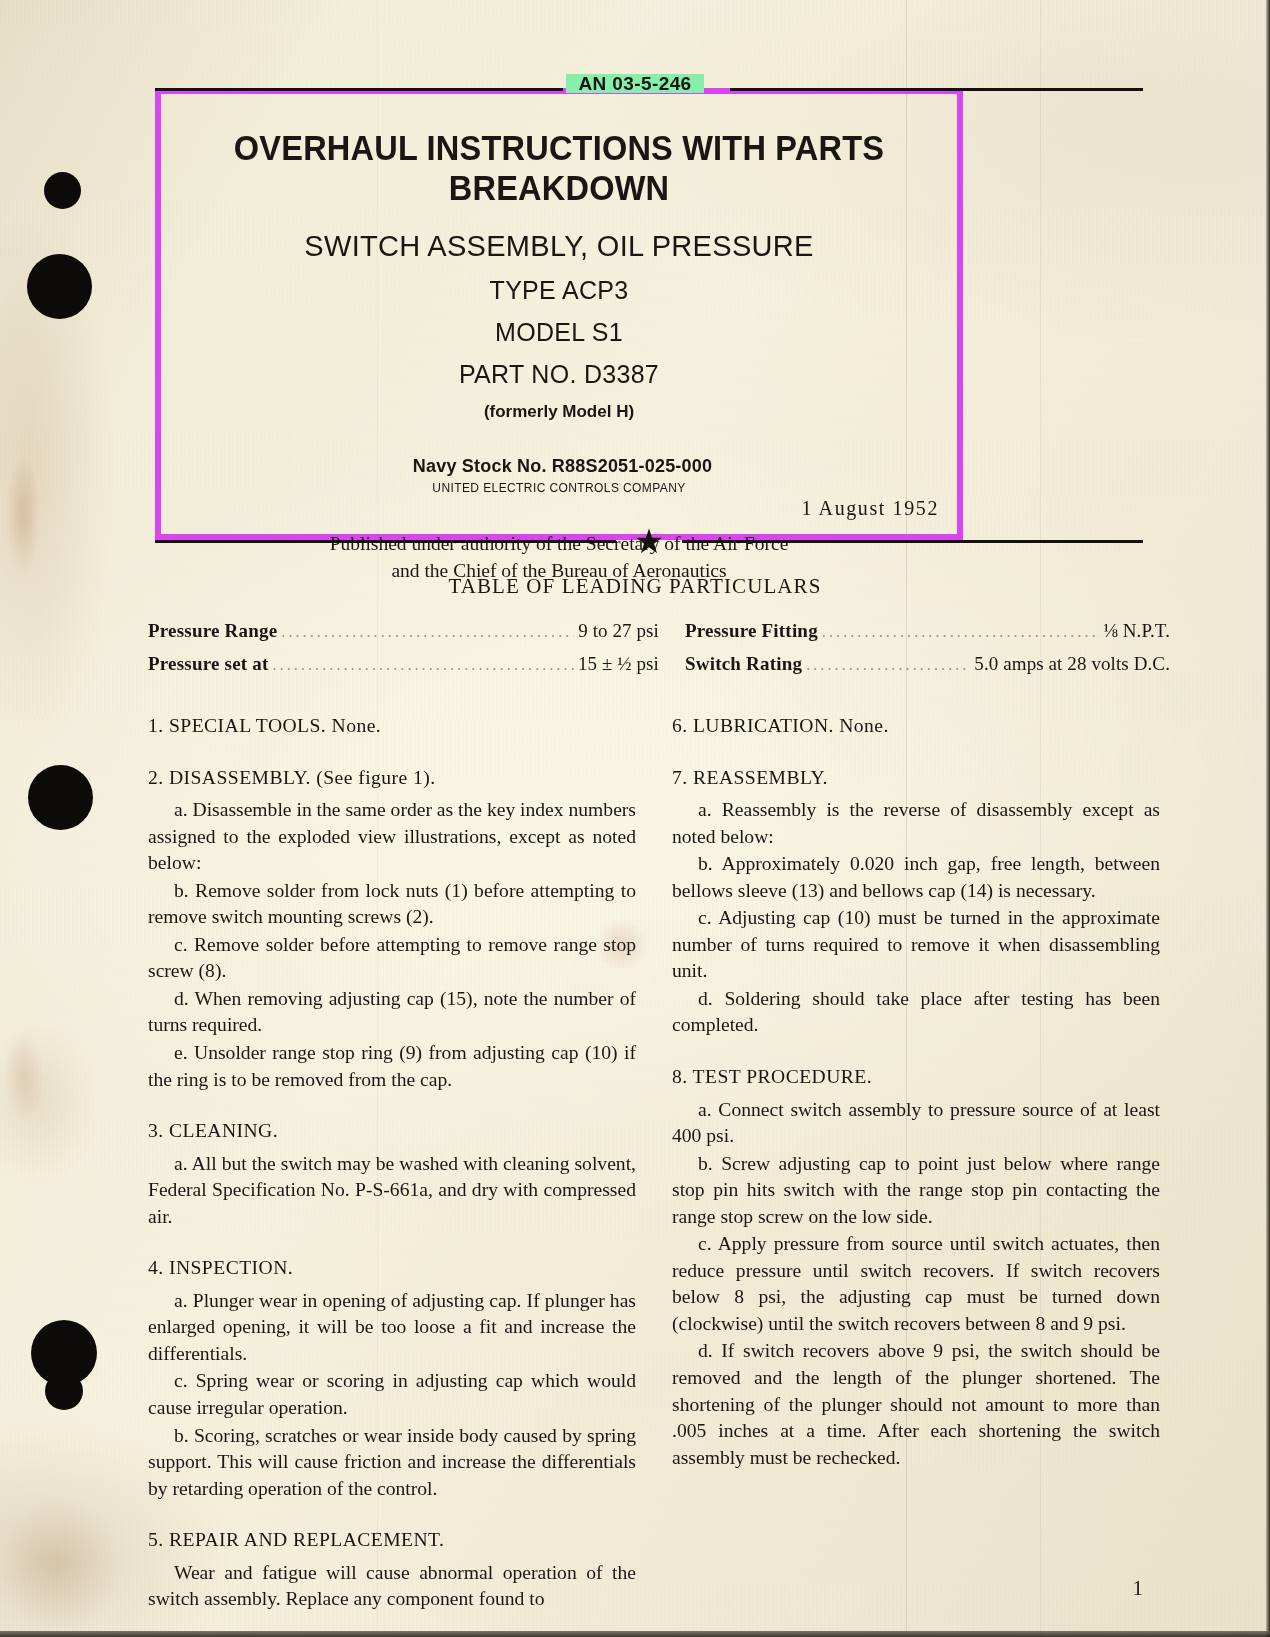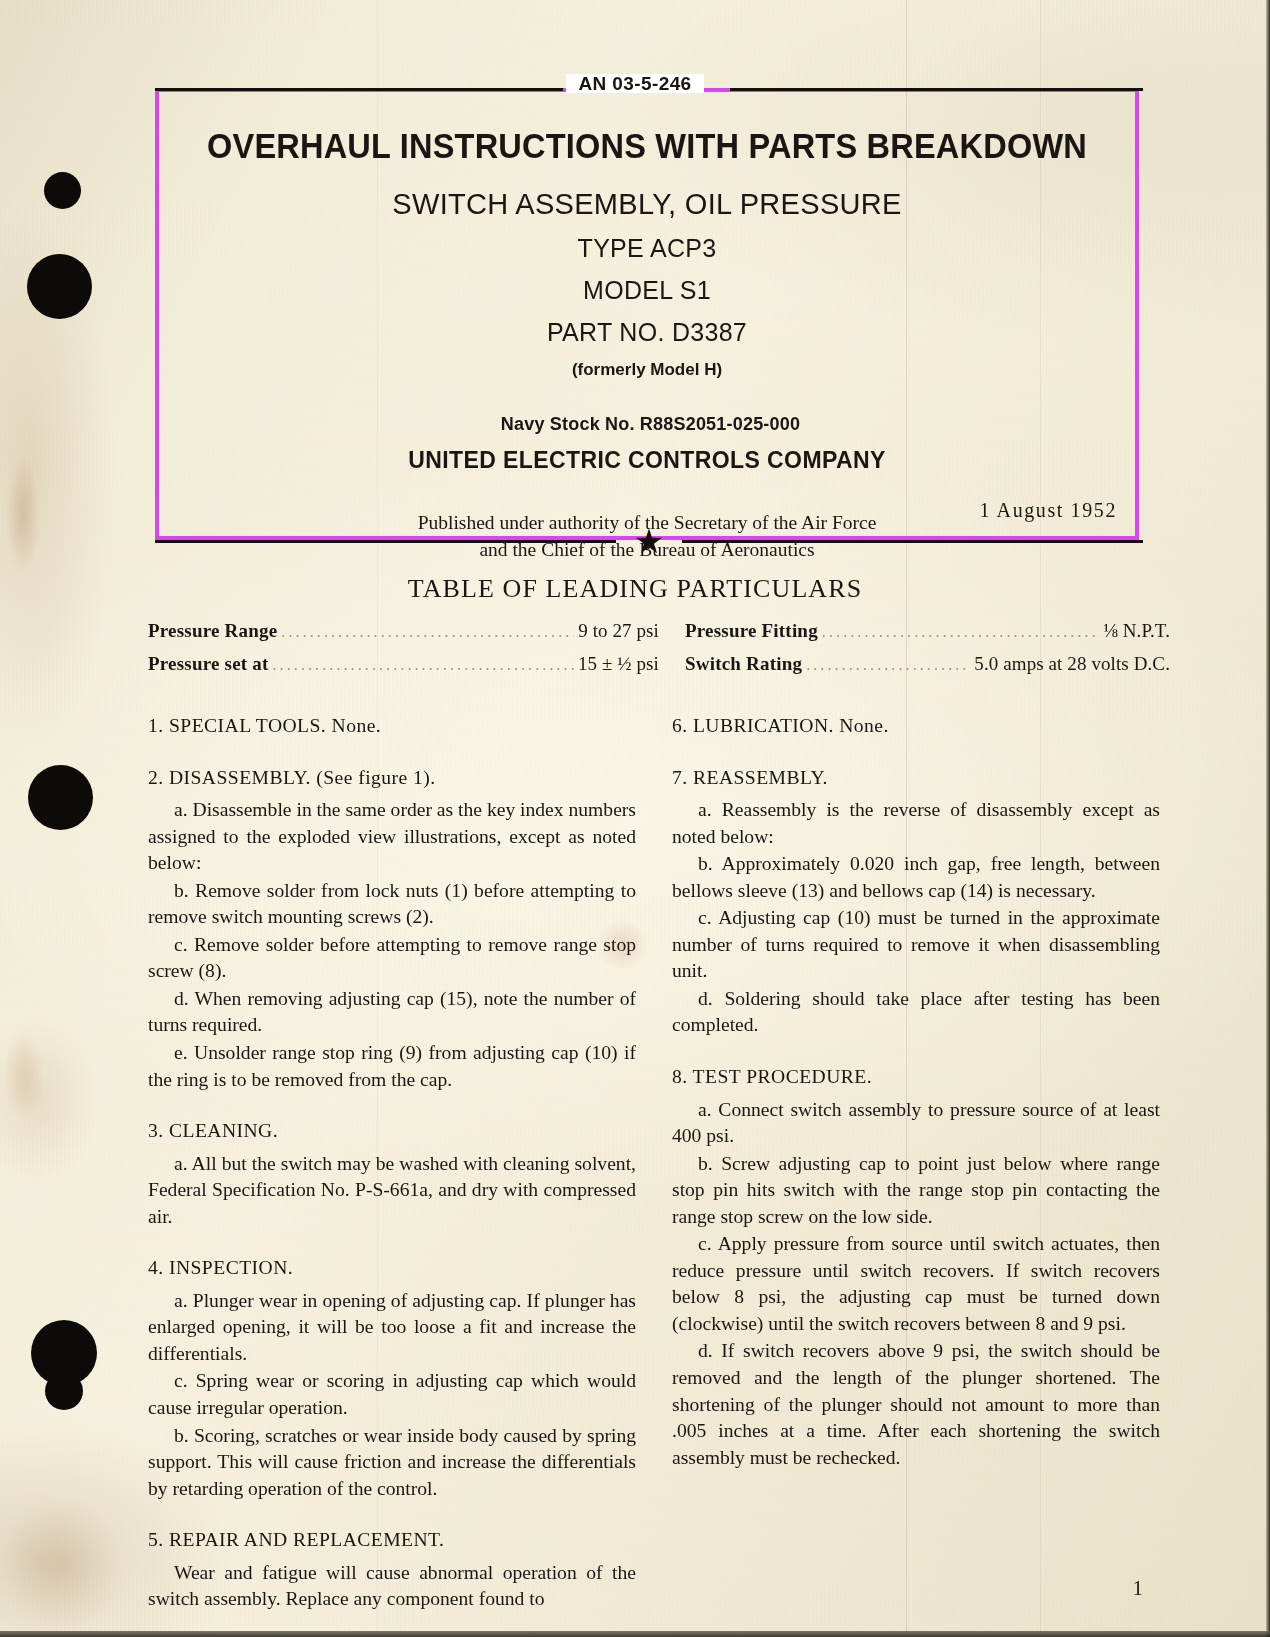--- a/index.html
+++ b/index.html
@@ -64,35 +64,35 @@
     left: 0; top: 0;
     width: 1270px;
     height: 1637px;
   }
 
   
   #title-box {
     position: absolute;
     left: 155px;
     top: 88px;
-    width: 984px;
+    width: 808px;
     height: 452px;
-    border: 4px solid #d946ef;
+    border: 6px solid #d946ef;
     box-sizing: border-box;
   }
   #doc-number {
     position: absolute;
     left: 0; right: 0;
     top: 74px;
     text-align: center;
     font-family: "Liberation Sans", sans-serif;
     font-weight: bold;
     font-size: 19px;
     letter-spacing: .4px;
-    background: #ffffff;
+    background: #86efac;
     padding: 0 12px;
     width: max-content;
     margin: 0 auto;
     z-index: 3;
     line-height: 1;
   }
   .frame-rule {
     position: absolute;
     top: 88px;
     height: 3px;
@@ -131,24 +131,24 @@
   }
   #navy-stock {
     margin-top: 34px;
     font-family: "Liberation Sans", sans-serif;
     font-weight: bold;
     font-size: 18px;
     letter-spacing: .2px;
     padding-left: 7px;
   }
   #company {
-    margin-top: 12px;
-    font-family: "Liberation Sans", sans-serif;
-    font-weight: bold;
-    font-size: 23px;
+    margin-top: 4px;
+    font-family: "Liberation Sans", sans-serif;
+    font-weight: normal;
+    font-size: 12px;
     letter-spacing: .4px;
   }
   #published {
     margin-top: 36px;
     font-size: 19.5px;
     line-height: 1.38;
   }
   #pub-date {
     position: absolute;
     right: 18px;
@@ -183,21 +183,21 @@
     line-height: 28px;
     color: #14100d;
   }
 
   
   #tlp-heading {
     position: absolute;
     left: 0; right: 0;
     top: 574px;
     text-align: center;
-    font-size: 26px;
+    font-size: 21px;
     letter-spacing: 1.1px;
   }
   #tlp {
     position: absolute;
     left: 148px;
     top: 620px;
     width: 1022px;
     font-size: 19px;
   }
   .tlp-row {

